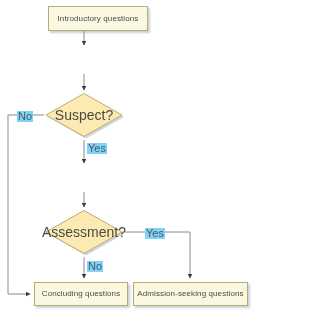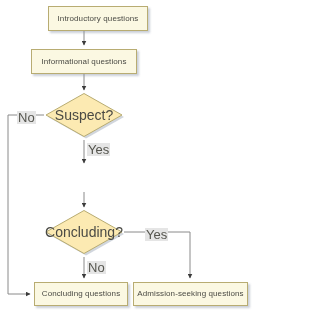--- a/index.html
+++ b/index.html
@@ -68,25 +68,25 @@
     align-items: center;
     justify-content: center;
     font-size: 14px;
     color: #4a4a44;
     white-space: nowrap;
     line-height: 1;
   }
   
   .edge-label {
     position: absolute;
-    font-size: 13px;
+    font-size: 11px;
     color: #55554e;
     white-space: nowrap;
     line-height: 1;
-    background: #e5e5e5;
+    background: #7dd3fc;
     padding: 0 1px;
   }
 </style>
 </head>
 <body>
 
 <div id="flowchart-root">
 
   <svg id="edges-layer" viewBox="0 0 260 316" width="260" height="316" xmlns="http://www.w3.org/2000/svg">
     <defs>
@@ -128,39 +128,36 @@
      right then down to Admission-seeking --&gt;
     <g>
       <path d="M 124 232 L 190 232 L 190 278" fill="none" stroke="#8a8a8a" stroke-width="1" marker-end="url(#arrowhead)"></path>
     </g>
   </svg>
 
   <div class="node box" style="left:48px; top:6px; width:100px; height:25px;">
     <span class="label">Introductory questions</span>
   </div>
 
-  <div class="node box" style="left:31px; top:49px; width:106px; height:25px;">
-    <span class="label">Informational questions</span>
-  </div>
 
   <div class="diamond-wrap" style="left:44px; top:90px; width:80px; height:50px;">
     <svg class="diamond-shape" viewBox="0 0 80 50" xmlns="http://www.w3.org/2000/svg">
       <polygon points="40,3.5 78,25 40,46.5 2,25" fill="#9aa4b4" opacity="0.45" transform="translate(2,2)"></polygon>
       <polygon points="40,3.5 78,25 40,46.5 2,25" fill="#fceab2" stroke="#b8ac72" stroke-width="1"></polygon>
     </svg>
     <span class="diamond-label">Suspect?</span>
   </div>
 
 
   <div class="diamond-wrap" style="left:44px; top:207px; width:80px; height:50px;">
     <svg class="diamond-shape" viewBox="0 0 80 50" xmlns="http://www.w3.org/2000/svg">
       <polygon points="40,3.5 78,25 40,46.5 2,25" fill="#9aa4b4" opacity="0.45" transform="translate(2,2)"></polygon>
       <polygon points="40,3.5 78,25 40,46.5 2,25" fill="#fceab2" stroke="#b8ac72" stroke-width="1"></polygon>
     </svg>
-    <span class="diamond-label">Concluding?</span>
+    <span class="diamond-label">Assessment?</span>
   </div>
 
   <div class="node box" style="left:34px; top:282px; width:94px; height:24px;">
     <span class="label">Concluding questions</span>
   </div>
 
   <div class="node box" style="left:133px; top:282px; width:115px; height:24px;">
     <span class="label">Admission-seeking questions</span>
   </div>
 

